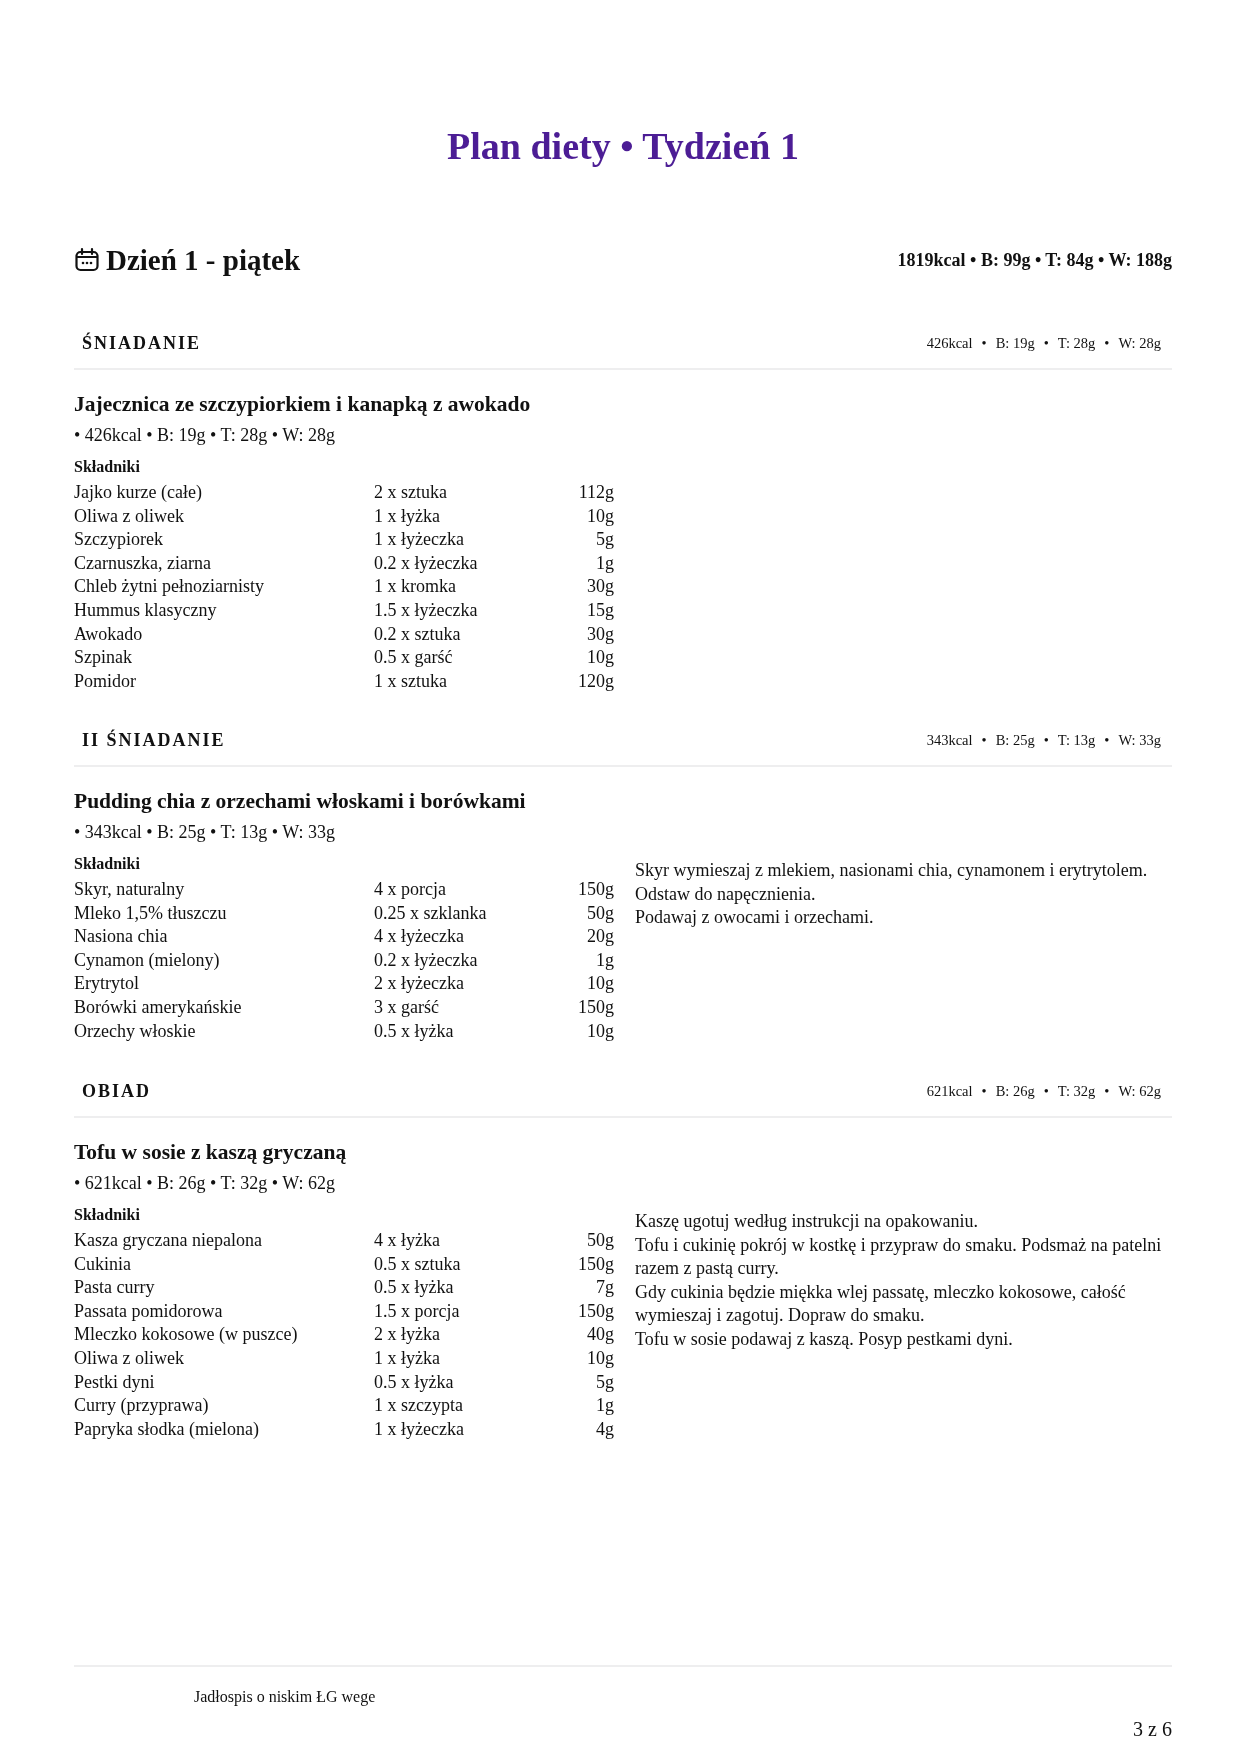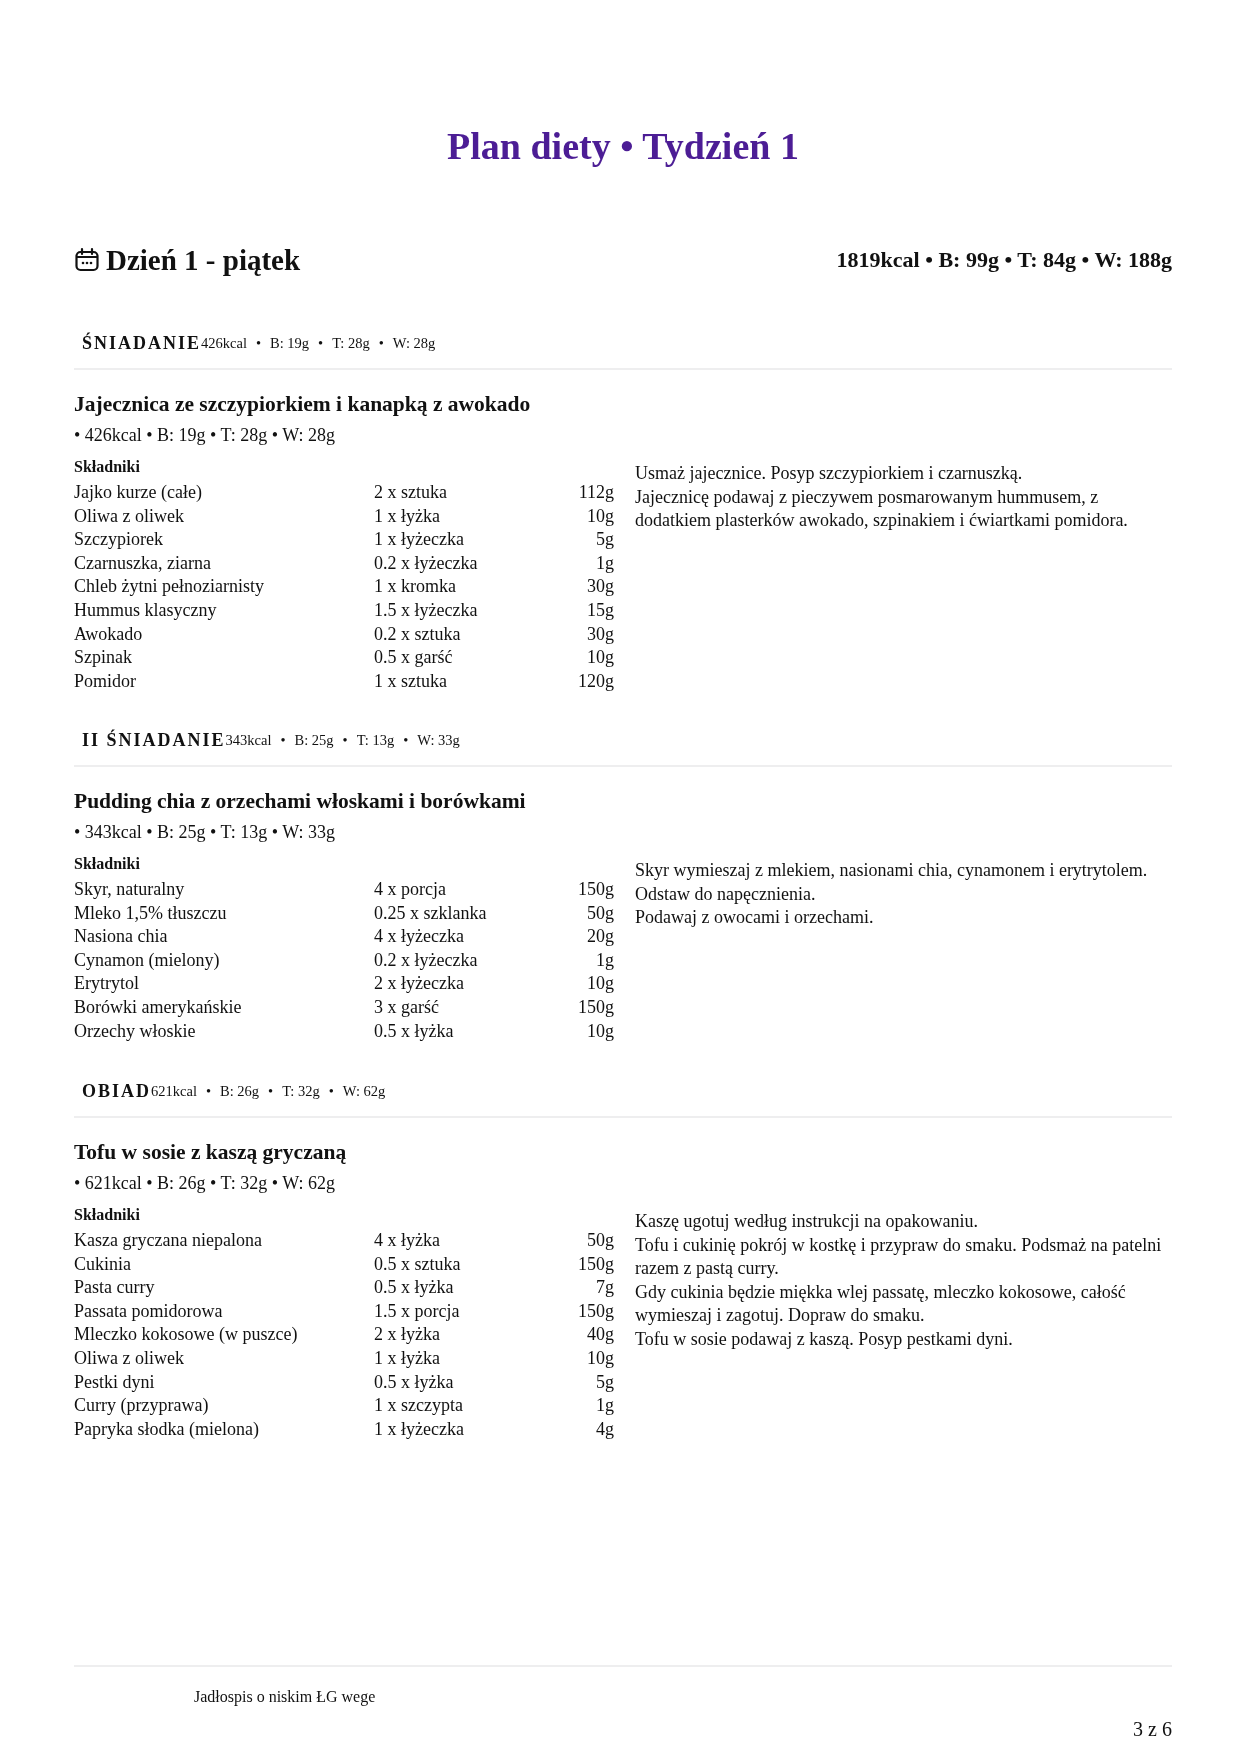--- a/index.html
+++ b/index.html
@@ -16,25 +16,25 @@
     text-align: center; font-weight: bold; font-size: 38px;
     color: #4c1d95;
   }
   .day-header {
     position: absolute; left: 0; right: 0; top: 240px; height: 40px;
     display: flex; align-items: center; justify-content: space-between;
   }
   .day-left { display: flex; align-items: center; }
   .cal-icon { width: 26px; height: 26px; margin-right: 6px; display: inline-block; }
   .day-title { font-size: 29px; font-weight: bold; font-family: Liberation Serif, serif; }
-  .day-macros { font-size: 22px; font-weight: bold; margin-left: 24px; }
+  .day-macros { font-size: 18px; font-weight: bold; margin-left: 24px; }
 
   .meal-section { position: absolute; left: 0; right: 0; }
   .meal-bar {
-    display: flex; justify-content: flex-start; align-items: center;
+    display: flex; justify-content: space-between; align-items: center;
     height: 52px; padding: 0 11px 0 8px;
     border-bottom: 2px solid #eeeeef;
   }
   .meal-name { font-size: 18px; font-weight: bold; letter-spacing: 2px; }
   .meal-macros { font-size: 14.5px; display: flex; gap: 0; }
   .meal-macros .sep { margin: 0 9px; }
   .recipe-title { font-size: 21.5px; font-weight: bold; margin-top: 22px; }
   .recipe-macros { font-size: 18px; margin-top: 8px; }
   .recipe-body { display: flex; margin-top: 12px; }
   .ingredients { width: 540px; }
@@ -134,24 +134,20 @@
               <span class="ing-qty">0.5 x garść</span>
               <span class="ing-weight">10g</span>
             </div>
             <div class="ing-row">
               <span class="ing-name">Pomidor</span>
               <span class="ing-qty">1 x sztuka</span>
               <span class="ing-weight">120g</span>
             </div>
           </div>
       </div>
-      <div class="instructions">
-          <div>Usmaż jajecznice. Posyp szczypiorkiem i czarnuszką.</div>
-          <div>Jajecznicę podawaj z pieczywem posmarowanym hummusem, z dodatkiem plasterków awokado, szpinakiem i ćwiartkami pomidora.</div>
-        </div>
     </div>
   </div>
 
   <div class="meal-section" style="top:715px;">
     <div class="meal-bar">
       <span class="meal-name">II ŚNIADANIE</span>
       <span class="meal-macros">
         <span>343kcal</span>
           <span class="sep">•</span>
         <span>B: 25g</span>

